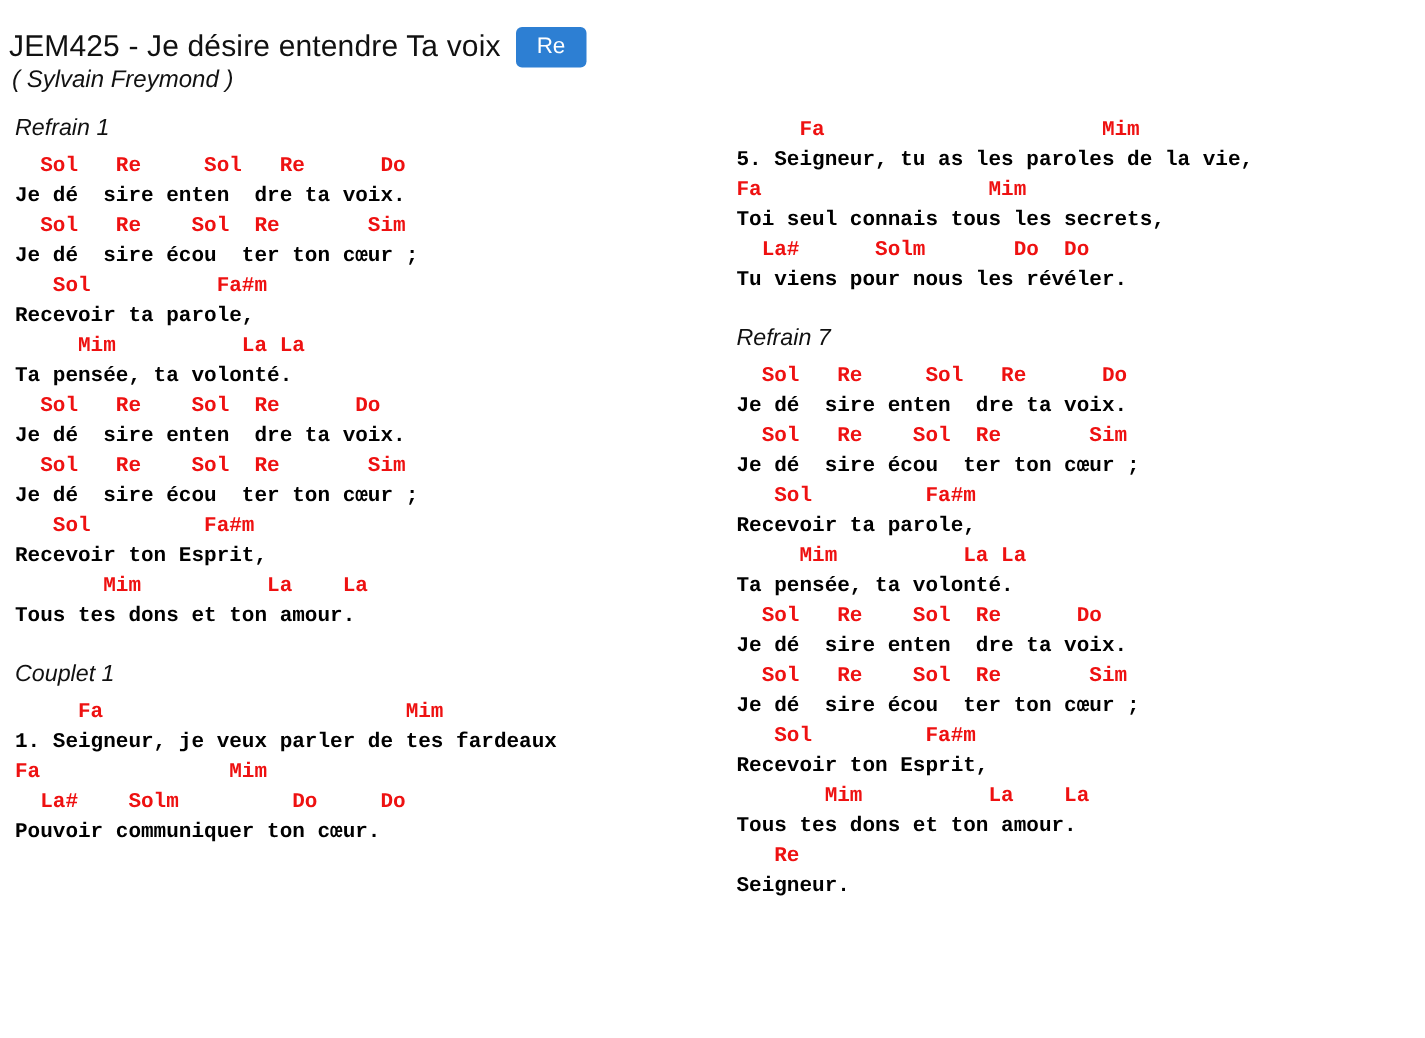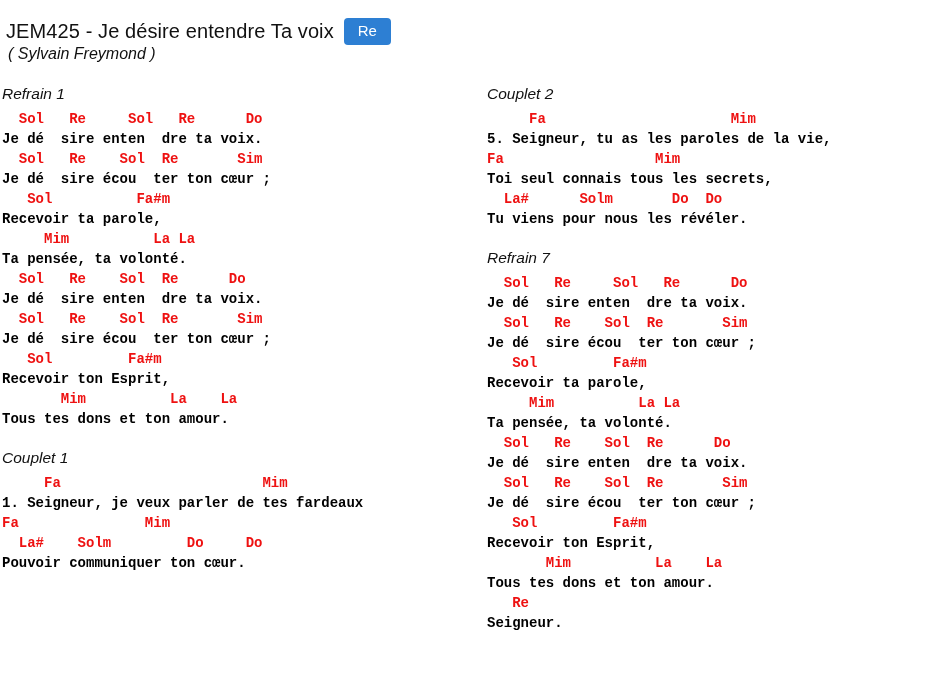--- a/index.html
+++ b/index.html
@@ -47,21 +47,22 @@
   .author {
     font-size: 16px;
     color: #111111;
     padding-left: 2px;
   }
   .author em {
     font-style: italic;
   }
   .columns {
     display: flex;
-    margin-top: 22px;
+    margin-top: 14px;
+    padding-left: 8px;
   }
   .col {
     width: 475px;
     box-sizing: border-box;
   }
   .col.left { padding-left: 2px; }
   .col.right { padding-left: 12px; }
 
   .section-heading {
     font-size: 15.5px;
@@ -129,21 +130,20 @@
           <div class="section-heading">Couplet 1</div>
           <div class="mono chords">     Fa                        Mim</div>
           <div class="mono lyrics">1. Seigneur, je veux parler de tes fardeaux</div>
           <div class="mono chords">Fa               Mim</div>
           <div class="mono chords">  La#    Solm         Do     Do</div>
           <div class="mono lyrics">Pouvoir communiquer ton cœur.</div>
         </div>
       </div>
     <div class="col right">
         <div class="block">
-          <div class="section-heading">Couplet 2</div>
           <div class="mono chords">     Fa                      Mim</div>
           <div class="mono lyrics">5. Seigneur, tu as les paroles de la vie,</div>
           <div class="mono chords">Fa                  Mim</div>
           <div class="mono lyrics">Toi seul connais tous les secrets,</div>
           <div class="mono chords">  La#      Solm       Do  Do</div>
           <div class="mono lyrics">Tu viens pour nous les révéler.</div>
         </div>
         <div class="block">
           <div class="section-heading">Refrain 7</div>
           <div class="mono chords">  Sol   Re     Sol   Re      Do</div>

